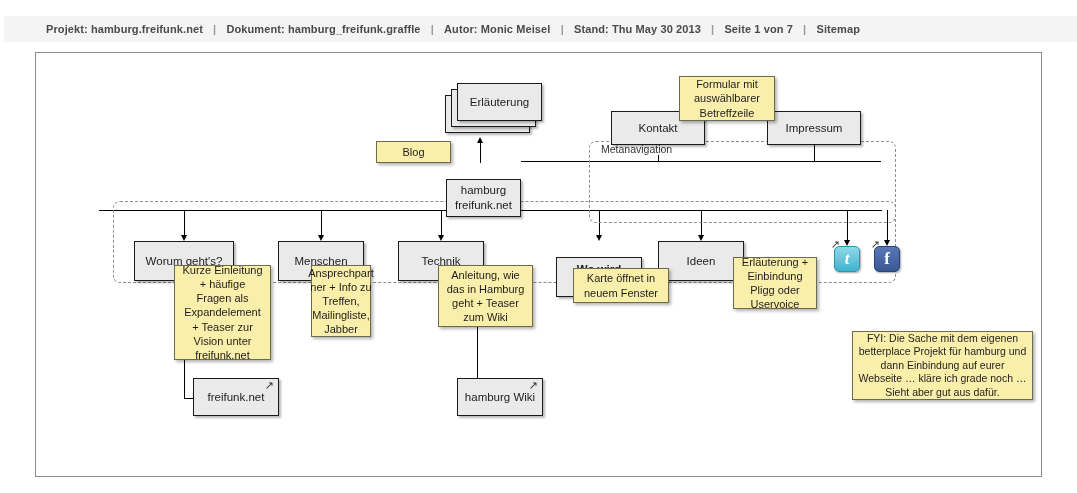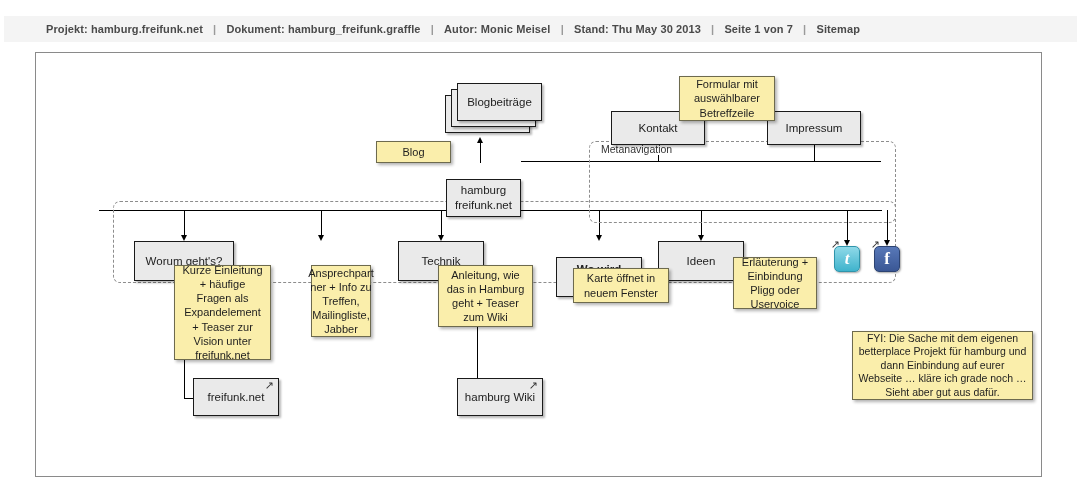--- a/index.html
+++ b/index.html
@@ -257,29 +257,30 @@
     <div class="group" style="left:553px; top:88px; width:307px; height:82px;"></div>
     <div class="group-label" style="left:562px; top:90px;">Metanavigation</div>
 
     <div class="group" style="left:77px; top:148px; width:783px; height:82px;"></div>
   </div>
 
   <div class="layer" id="nodes">
 
     <div class="stack-shadow" style="left:409px; top:42px; width:85px; height:38px;"></div>
     <div class="stack-shadow" style="left:415px; top:36px; width:85px; height:38px;"></div>
-    <div class="node" style="left:421px; top:30px; width:85px; height:38px;">Blogbeiträge</div>
+    <div class="node" style="left:421px; top:30px; width:85px; height:38px;">Erläuterung</div>
 
     <div class="node two-line" style="left:410px; top:110px; width:75px; height:38px; white-space:pre-line;">hamburg
 freifunk.net</div>
 
     <div class="node" style="left:575px; top:58px; width:94px; height:34px;">Kontakt</div>
     <div class="node" style="left:731px; top:58px; width:94px; height:34px;">Impressum</div>
 
     <div class="node" style="left:98px; top:188px; width:100px; height:40px;">Worum geht's?</div>
+    <div class="node" style="left:242px; top:188px; width:86px; height:40px;">Menschen</div>
     <div class="node" style="left:362px; top:188px; width:86px; height:40px;">Technik</div>
     <div class="node two-line" style="left:520px; top:188px; width:86px; height:40px; white-space:pre-line;font-weight:bold;">Wo wird
 gefunkt?</div>
     <div class="node" style="left:622px; top:188px; width:86px; height:40px;">Ideen</div>
 
     <div class="node" style="left:157px; top:325px; width:86px; height:38px;">
       <span>freifunk.net</span>
       <span class="ext-arrow">↗</span>
     </div>
     <div class="node" style="left:421px; top:325px; width:86px; height:38px;">

